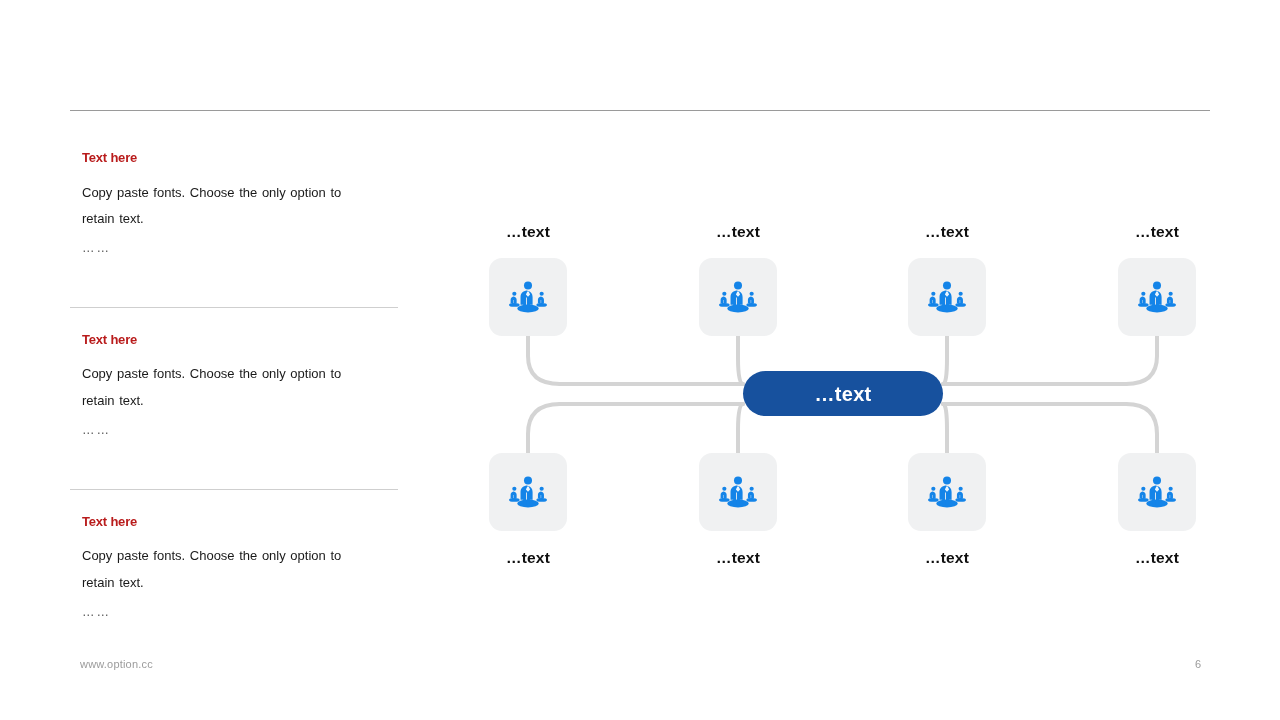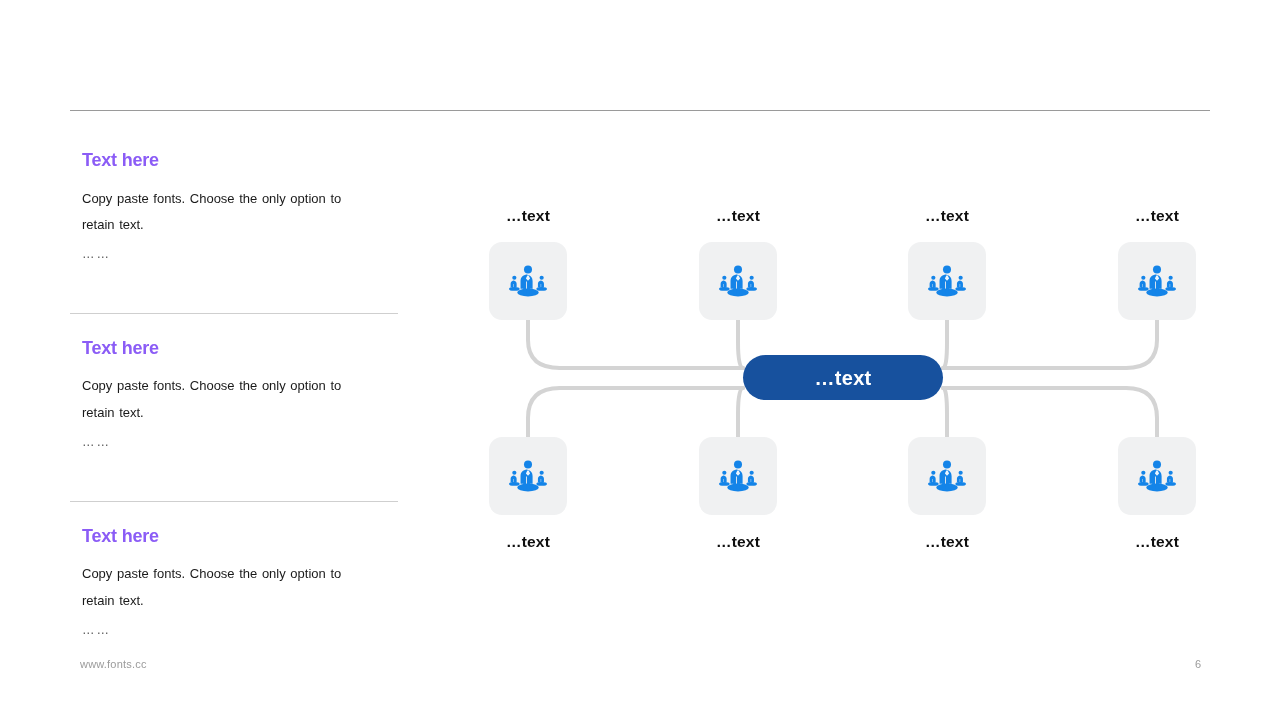--- a/index.html
+++ b/index.html
@@ -38,23 +38,23 @@
     position: absolute;
     left: 70px;
     top: 140px;
     width: 330px;
   }
   .text-block {
     position: relative;
     padding: 0 0 0 12px;
   }
   .block-title {
-    font-size: 18px;
+    font-size: 13px;
     font-weight: bold;
-    color: #8b5cf6;
+    color: #b91c1c;
     letter-spacing: -0.2px;
     margin: 0;
     padding: 0;
     line-height: 1.2;
   }
   .block-body {
     font-size: 13px;
     color: #1a1a1a;
     line-height: 2.06;
     margin: 14px 0 0 0;
@@ -77,21 +77,21 @@
     margin: 0;
   }
   .blk-1 { padding-top: 10px; }
   .sp-a { height: 46px; }
   .sp-b { height: 24px; }
 
   
   .diagram {
     position: absolute;
     left: 440px;
-    top: 190px;
+    top: 206px;
     width: 800px;
     height: 380px;
   }
   .wires {
     position: absolute;
     left: 0;
     top: 0;
     width: 800px;
     height: 380px;
     overflow: visible;
@@ -410,16 +410,16 @@
               <path d="M51 31.2 c-3.3 0 -5.2 1.8 -5.2 4.7 l0 5.3 1.9 0 0 3.4 2.0 0 0 -8.4 0.6 0 0 8.4 2.0 0 0 -3.4 1.9 0 0 -5.3 c0 -2.9 -1.9 -4.7 -5.2 -4.7 z"></path>
             </g>
           </svg>
         </span>
       </div>
       <div class="node-label">…text</div>
     </div>
 
   </div>
 
-  <div class="footer-url">www.fonts.cc</div>
+  <div class="footer-url">www.option.cc</div>
   <div class="footer-page">6</div>
 
 </div>
 
 </body></html>

